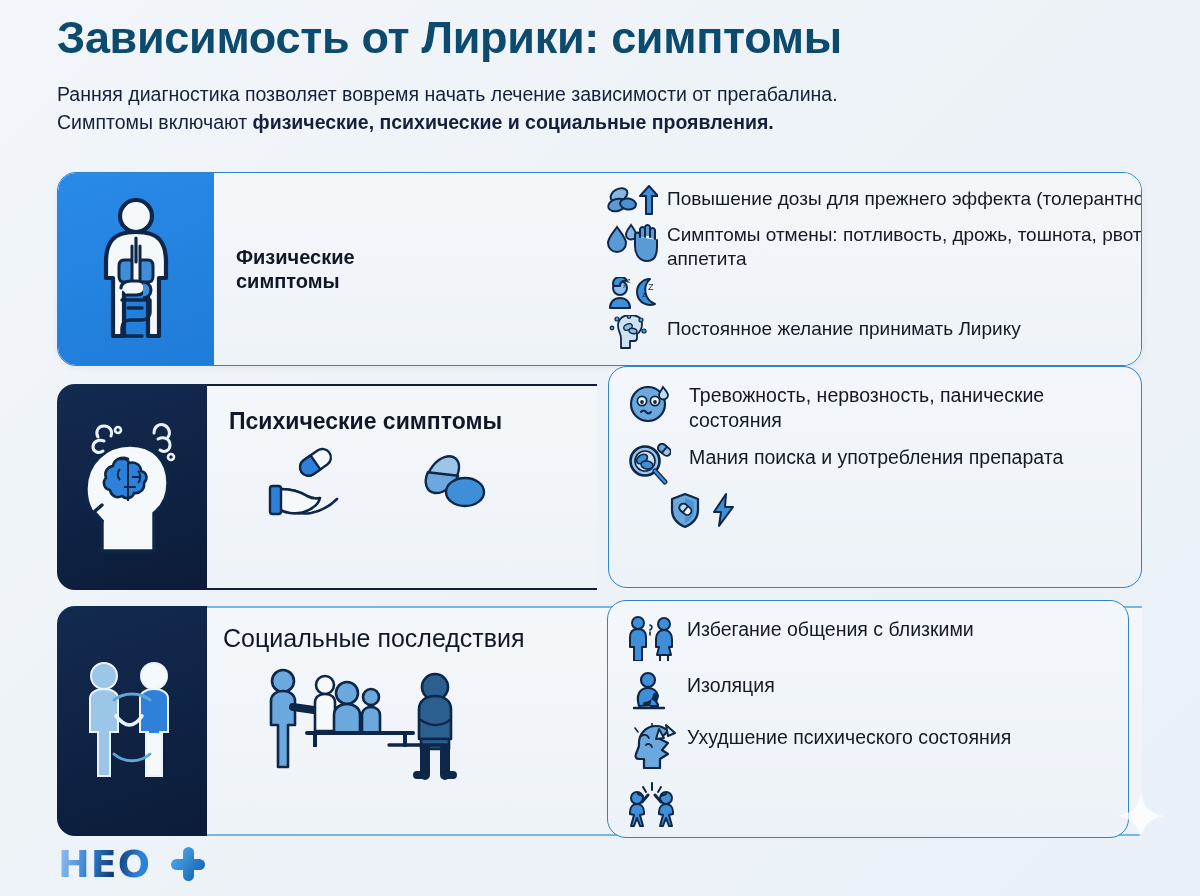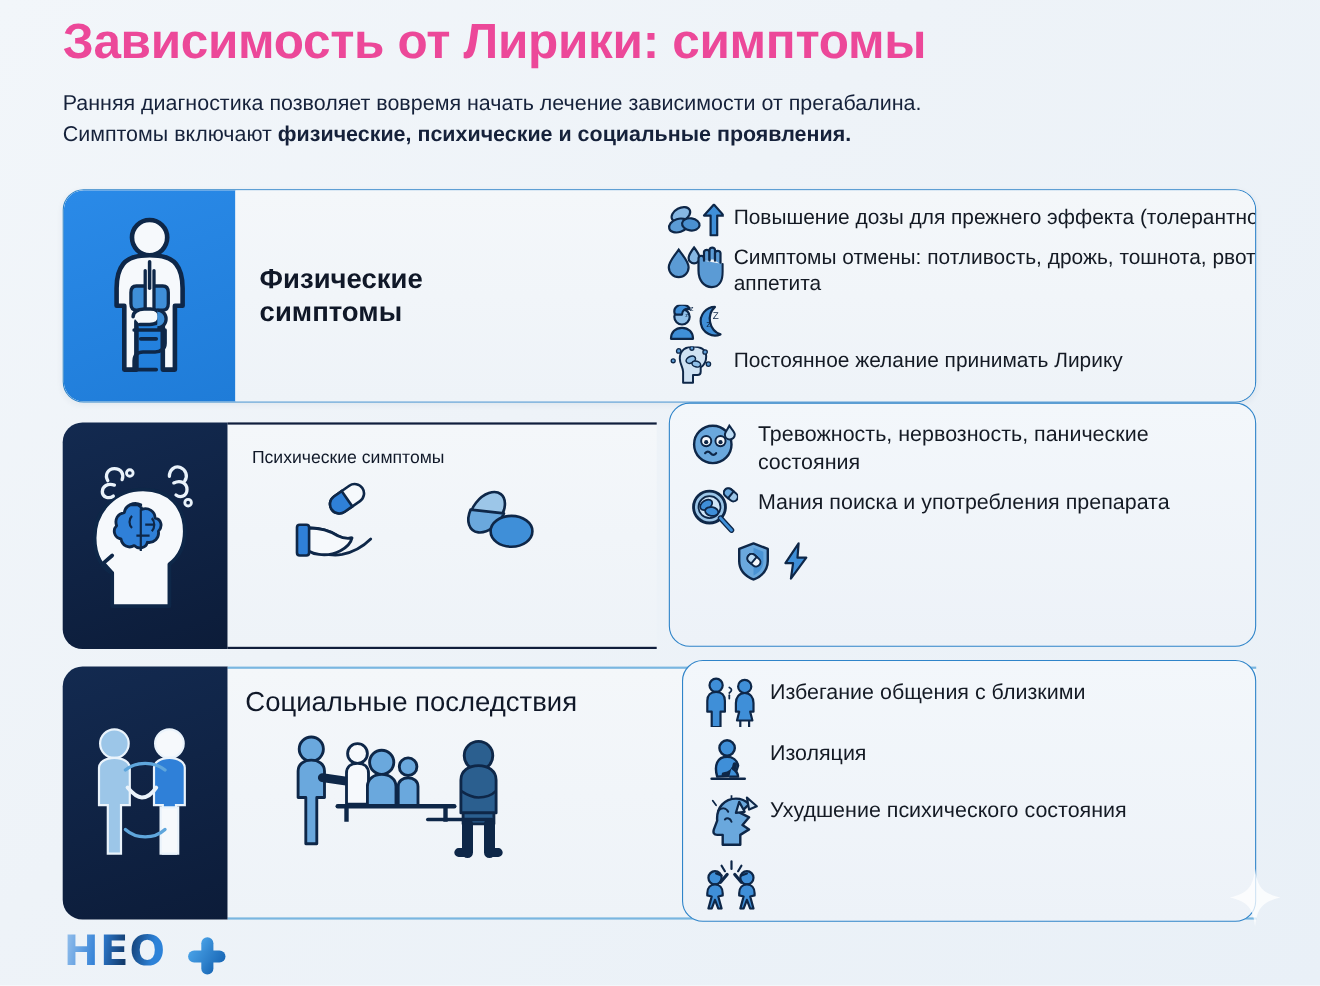--- a/index.html
+++ b/index.html
@@ -23,21 +23,21 @@
     height: 896px;
   }
 
   
   .header { position: absolute; left: 57px; top: 14px; width: 1090px; }
 
   .title {
     font-size: 45px;
     font-weight: 700;
     letter-spacing: -0.3px;
-    color: #ec4899;
+    color: #0c4a6e;
     line-height: 1.05;
     white-space: nowrap;
   }
 
   .subtitle {
     margin-top: 20px;
     font-size: 19.5px;
     line-height: 1.42;
     color: #15213a;
     max-width: 1085px;
@@ -73,38 +73,38 @@
   
   #card-physical {
     left: 57px; top: 172px; width: 1085px; height: 194px;
     border: 1.6px solid #2f84c9;
     border-radius: 19px;
     overflow: hidden;
     box-shadow: 0 2px 6px rgba(20,50,90,0.06);
   }
   #card-physical .icon-panel { width: 156px; }
   #card-physical .card-title {
-    font-size: 25px; font-weight: 700; color: #101828;
+    font-size: 20px; font-weight: 700; color: #101828;
     line-height: 1.22; width: 212px; margin-left: 22px;
   }
 
   
   #card-mental {
     left: 57px; top: 384px; width: 540px; height: 206px;
     border-radius: 18px;
   }
   #card-mental .icon-panel { width: 150px; border-radius: 18px 0 0 18px; }
   #card-mental .body-panel {
     border-top: 2.6px solid #101e3c;
     border-bottom: 2.6px solid #101e3c;
     flex-direction: column; align-items: flex-start; justify-content: flex-start;
     padding: 22px 0 0 0;
   }
   #card-mental .card-title {
-    font-size: 16px; font-weight: 400; color: #101828; margin-left: 22px;
+    font-size: 23px; font-weight: 700; color: #101828; margin-left: 22px;
   }
 
   
   #card-social {
     left: 57px; top: 606px; width: 1085px; height: 230px;
     border-radius: 18px;
   }
   #card-social .icon-panel { width: 150px; border-radius: 18px 0 0 18px; }
   #card-social .body-panel {
     border-top: 2.4px solid #79b6e0;
@@ -119,21 +119,21 @@
   
   .bullets-panel {
     position: absolute;
     background: linear-gradient(180deg, #f3f7fb 0%, #edf2f8 100%);
     border: 1.6px solid #2f84c9;
     border-radius: 19px;
     padding: 14px 18px;
   }
 
   #panel-mental { left: 608px; top: 366px; width: 534px; height: 222px; }
-  #panel-social { left: 620px; top: 600px; width: 522px; height: 238px; }
+  #panel-social { left: 607px; top: 600px; width: 522px; height: 238px; }
 
   
   .bullets { display: flex; flex-direction: column; }
   .bullet {
     display: flex; align-items: flex-start; gap: 9px;
   }
   .bullet .btext {
     font-size: 19.5px; line-height: 1.26; color: #141a24;
     padding-top: 2px;
   }
@@ -147,21 +147,21 @@
   }
   #bullets-physical .bullet { margin-bottom: 6px; }
   #bullets-physical .bullet .btext { font-size: 19px; }
 
   #panel-mental .bullet { margin-bottom: 11px; gap: 18px; }
   #panel-social .bullet { margin-bottom: 10px; }
 
   
   .logo {
     position: absolute; left: 58px; top: 842px;
-    display: flex; align-items: flex-end; gap: 16px;
+    display: flex; align-items: center; gap: 16px;
     font-size: 38px; font-weight: 800; letter-spacing: 1px;
   }
   .logo .word {
     background: linear-gradient(100deg, #9fc6ee 0%, #2f7fd6 35%, #123a6b 60%, #2d82d8 85%);
     -webkit-background-clip: text; background-clip: text; color: transparent;
     font-family: "DejaVu Sans", sans-serif;
   }
   .logo .plus {
     width: 34px; height: 34px; position: relative; margin-left: 4px;
   }

